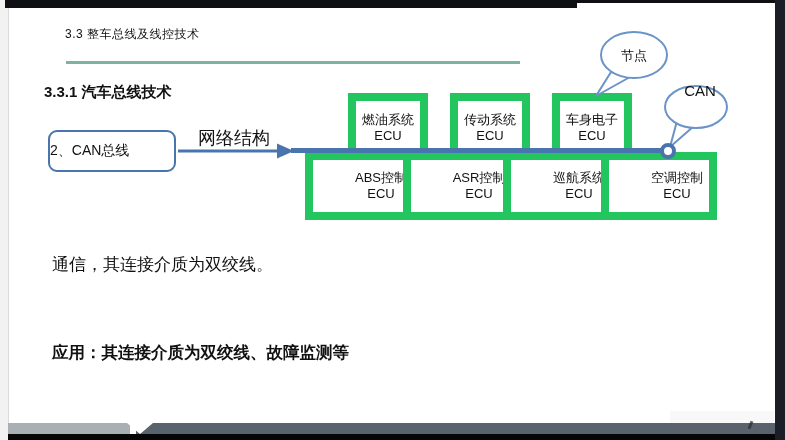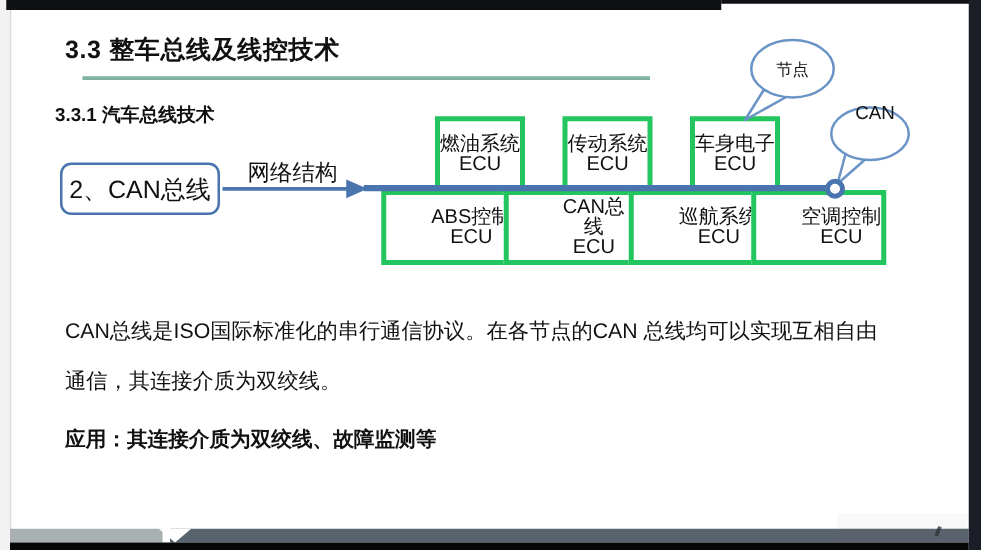--- a/index.html
+++ b/index.html
@@ -8,38 +8,38 @@
     background:#ffffff;
     font-family:"Liberation Sans","DejaVu Sans",sans-serif;
     color:#111;
   }
   
   .left-strip{position:absolute;left:0;top:0;width:8px;height:440px;background:#f2f2f2;border-right:1px solid #dadada;}
   .top-bar-a{position:absolute;left:5px;top:0;width:572px;height:8px;background:#0e1014;}
   .top-bar-b{position:absolute;left:577px;top:0;width:201px;height:3px;background:#0e1014;}
   .right-strip{position:absolute;left:775px;top:0;width:10px;height:440px;background:#1b1e26;}
   
-  .title{position:absolute;left:52px;top:26px;font-size:20px;font-weight:bold;letter-spacing:.5px;}
+  .title{position:absolute;left:65px;top:26px;font-size:12px;font-weight:normal;letter-spacing:.5px;}
   .title-underline{position:absolute;left:66px;top:61px;width:454px;height:3px;background:#7fb3a0;}
   .subtitle{position:absolute;left:44px;top:83px;font-size:15px;font-weight:bold;}
   
   .topic-box{
     position:absolute;left:48px;top:130px;width:124px;height:38px;
     border:2px solid #4a74ad;border-radius:9px;background:#fff;
-    display:flex;align-items:center;justify-content:center;
-    font-size:20px;
+    display:flex;align-items:center;justify-content:flex-start;
+    font-size:14px;
   }
   .arrow-label{position:absolute;left:178px;top:126px;width:112px;text-align:center;font-size:18px;font-family:Liberation Serif, serif;}
   
   .bus-bar{position:absolute;left:291px;top:148px;width:370px;height:5px;background:#4a74ad;z-index:5;}
   
   .ecu{
-    position:absolute;width:64px;background:#fff;border:4px solid #22c55e;
+    position:absolute;width:64px;background:#fff;border:8px solid #22c55e;
     display:flex;flex-direction:column;align-items:center;justify-content:center;
-    font-size:16px;line-height:16px;text-align:center;z-index:2;
+    font-size:13px;line-height:16px;text-align:center;z-index:2;
   }
   .ecu.top{top:93px;height:53px;}
   .ecu.bottom{top:152px;height:52px;padding-left:36px;}
   
   .svg-layer{position:absolute;left:0;top:0;width:785px;height:440px;z-index:6;pointer-events:none;}
   .callout-text{position:absolute;z-index:7;text-align:center;}
   .callout-text.node{left:601px;top:47px;width:66px;font-size:13px;}
   .callout-text.can{left:664px;top:82px;width:72px;font-size:15px;}
   
   .body-text{position:absolute;left:52px;top:245px;font-size:17px;}
@@ -83,21 +83,21 @@
   <div class="ecu top" style="left:552px">
     <span>车身电子</span>
     <span>ECU</span>
   </div>
 
   <div class="ecu bottom" style="left:305px">
     <span>ABS控制</span>
     <span>ECU</span>
   </div>
   <div class="ecu bottom" style="left:403px">
-    <span>CAN总线</span>
+    <span>ASR控制</span>
     <span>ECU</span>
   </div>
   <div class="ecu bottom" style="left:503px">
     <span>巡航系统</span>
     <span>ECU</span>
   </div>
   <div class="ecu bottom" style="left:601px">
     <span>空调控制</span>
     <span>ECU</span>
   </div>
@@ -120,21 +120,20 @@
       <path d="M 677 121 L 670 147 L 694 126 Z" fill="#ffffff" stroke="#6a93c6" stroke-width="2" stroke-linejoin="round"></path>
       <ellipse cx="696" cy="107" rx="31" ry="21" fill="#ffffff" stroke="#6a93c6" stroke-width="2"></ellipse>
     </g>
 
     <circle cx="668" cy="151" r="6" fill="#ffffff" stroke="#4a74ad" stroke-width="4"></circle>
   </svg>
   <div class="callout-text node">节点</div>
   <div class="callout-text can">CAN</div>
 
   <div class="body-text">
-    <span class="line">CAN总线是ISO国际标准化的串行通信协议。在各节点的CAN 总线均可以实现互相自由</span>
     <span class="line">通信，其连接介质为双绞线。</span>
   </div>
   <div class="application">应用：其连接介质为双绞线、故障监测等</div>
 
   <div class="footer-slate"></div>
   <div class="footer-light"></div>
   <div class="footer-notch"></div>
   <div class="watermark-area"></div>
   <div class="watermark-mark"></div>
   <div class="bottom-bar"></div>

